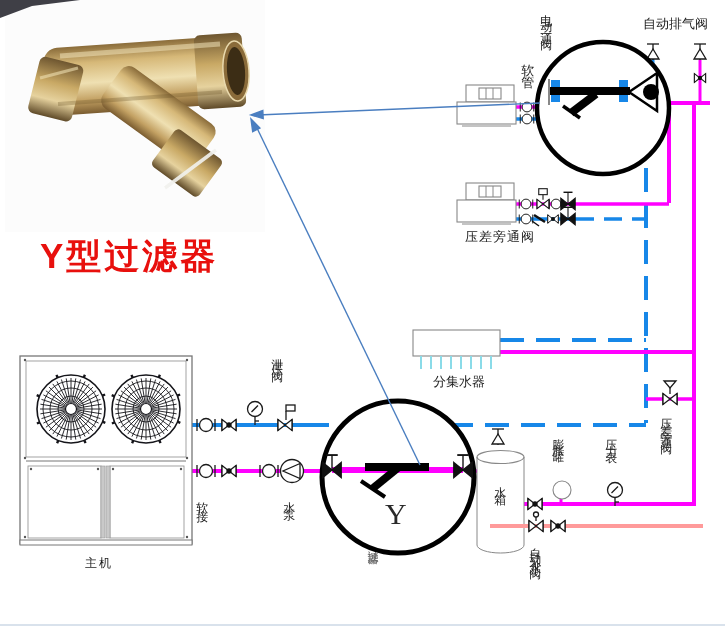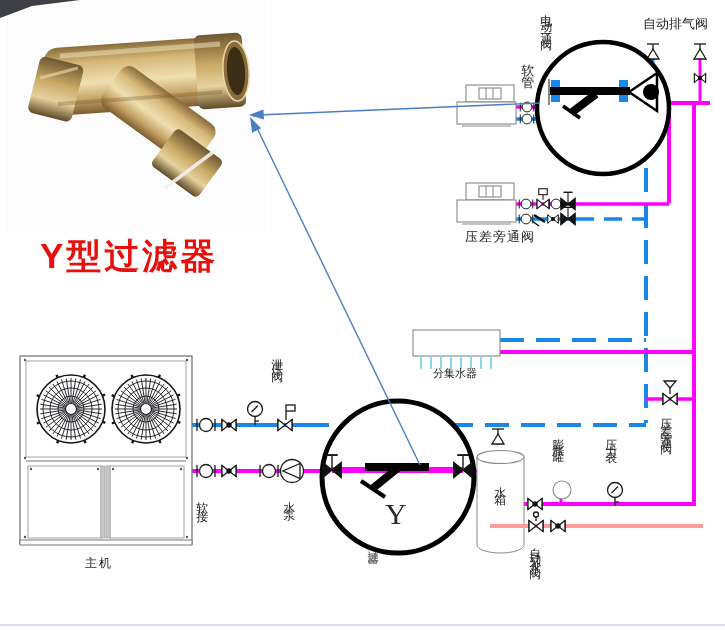--- a/index.html
+++ b/index.html
@@ -398,21 +398,21 @@
     <line x1="365" y1="467" x2="429" y2="467" stroke="#000" stroke-width="8"></line>
     <line x1="399" y1="467" x2="372" y2="489" stroke="#000" stroke-width="8"></line>
     <line x1="361" y1="481" x2="385" y2="497" stroke="#000" stroke-width="4"></line>
   </g>
 </svg>
 
 <div class="lbl v under" style="left:539px;top:5px;letter-spacing:6px">电动二通阀</div>
 <div class="lbl v" style="left:520px;top:53px;font-size:13px;letter-spacing:13px">软管</div>
 <div class="lbl" style="left:643px;top:17px;font-size:13px">自动排气阀</div>
 <div class="lbl" style="left:465px;top:230px;font-size:13px;letter-spacing:1px">压差旁通阀</div>
-<div class="lbl" style="left:433px;top:367px;font-size:11px">分集水器</div>
+<div class="lbl" style="left:433px;top:375px;font-size:13px">分集水器</div>
 <div class="lbl v" style="left:659px;top:409px;letter-spacing:6px">压差旁通阀</div>
 <div class="lbl v" style="left:604px;top:430px;letter-spacing:6px">压力表</div>
 <div class="lbl v" style="left:551px;top:429px;letter-spacing:6px">膨胀罐</div>
 <div class="lbl v" style="left:493px;top:477px;letter-spacing:8px">水箱</div>
 <div class="lbl v" style="left:528px;top:538px;letter-spacing:5px">自动补水阀</div>
 <div class="lbl v" style="left:270px;top:349px;letter-spacing:6px">泄压阀</div>
 <div class="lbl v" style="left:195px;top:492px;letter-spacing:8px">软接</div>
 <div class="lbl v" style="left:282px;top:492px;letter-spacing:8px">水泵</div>
 <div class="lbl" style="left:85px;top:557px;font-size:12px;letter-spacing:2px">主机</div>
 <div class="lbl v under" style="left:367px;top:541px;font-size:11px;letter-spacing:2px;color:#666">过滤器</div>

